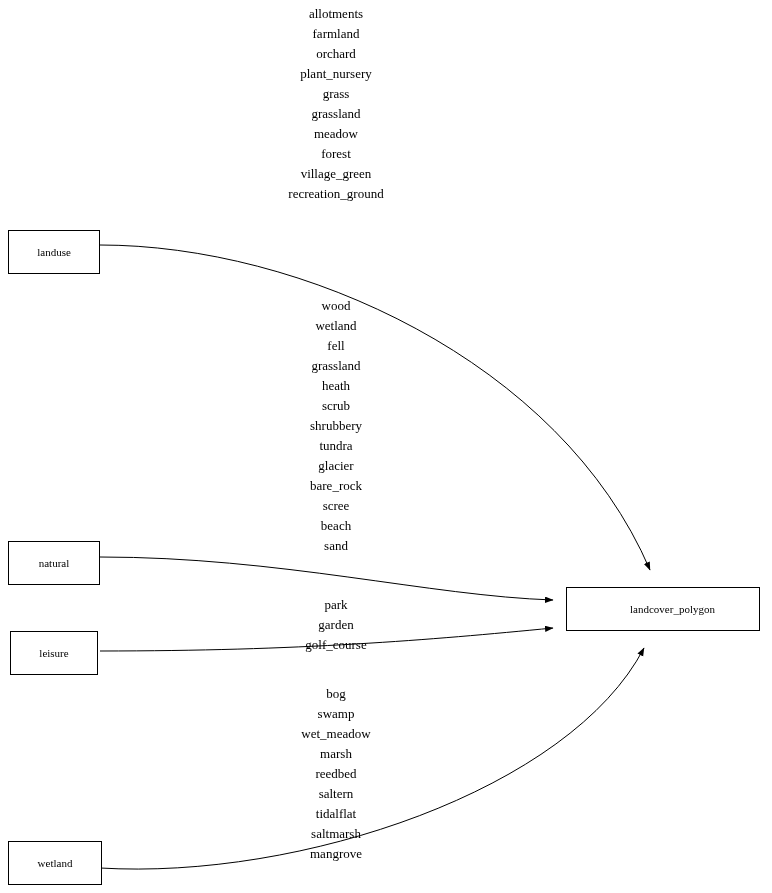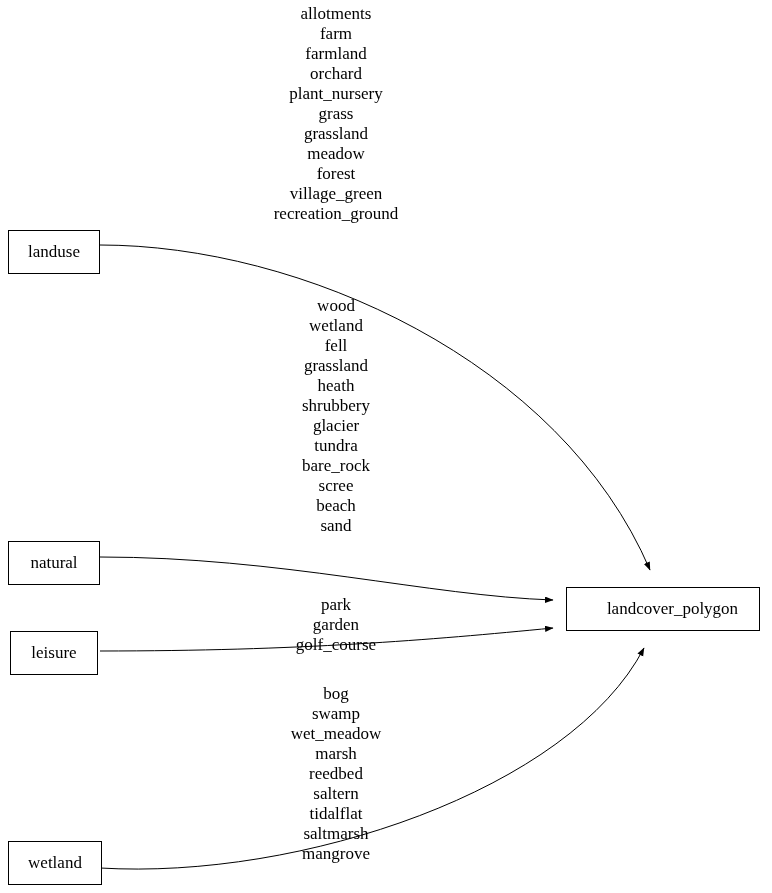--- a/index.html
+++ b/index.html
@@ -24,28 +24,28 @@
     pointer-events: none;
   }
   .node {
     position: absolute;
     box-sizing: border-box;
     border: 1px solid #000000;
     background: #ffffff;
     display: flex;
     align-items: center;
     justify-content: center;
-    font-size: 17px;
+    font-size: 11px;
     color: #000000;
     white-space: nowrap;
   }
   .label-col {
     position: absolute;
     text-align: center;
-    font-size: 17px;
+    font-size: 13px;
     line-height: 20px;
     color: #000000;
     white-space: nowrap;
   }
   .label-col div {
     height: 20px;
   }
 </style>
 </head>
 <body>
@@ -79,41 +79,41 @@
   <div class="node" style="left:8px; top:841px; width:94px; height:44px;">
     <span>wetland</span>
   </div>
 
   <div class="node" style="left:566px; top:587px; width:194px; height:44px;padding-left:19px;">
     <span>landcover_polygon</span>
   </div>
 
   <div class="label-col" style="left:246px; top:4px; width:180px;">
     <div>allotments</div>
-    <div>farm</div>
     <div>farmland</div>
     <div>orchard</div>
     <div>plant_nursery</div>
     <div>grass</div>
     <div>grassland</div>
     <div>meadow</div>
     <div>forest</div>
     <div>village_green</div>
     <div>recreation_ground</div>
   </div>
 
   <div class="label-col" style="left:246px; top:296px; width:180px;">
     <div>wood</div>
     <div>wetland</div>
     <div>fell</div>
     <div>grassland</div>
     <div>heath</div>
+    <div>scrub</div>
     <div>shrubbery</div>
+    <div>tundra</div>
     <div>glacier</div>
-    <div>tundra</div>
     <div>bare_rock</div>
     <div>scree</div>
     <div>beach</div>
     <div>sand</div>
   </div>
 
   <div class="label-col" style="left:246px; top:595px; width:180px;">
     <div>park</div>
     <div>garden</div>
     <div>golf_course</div>

